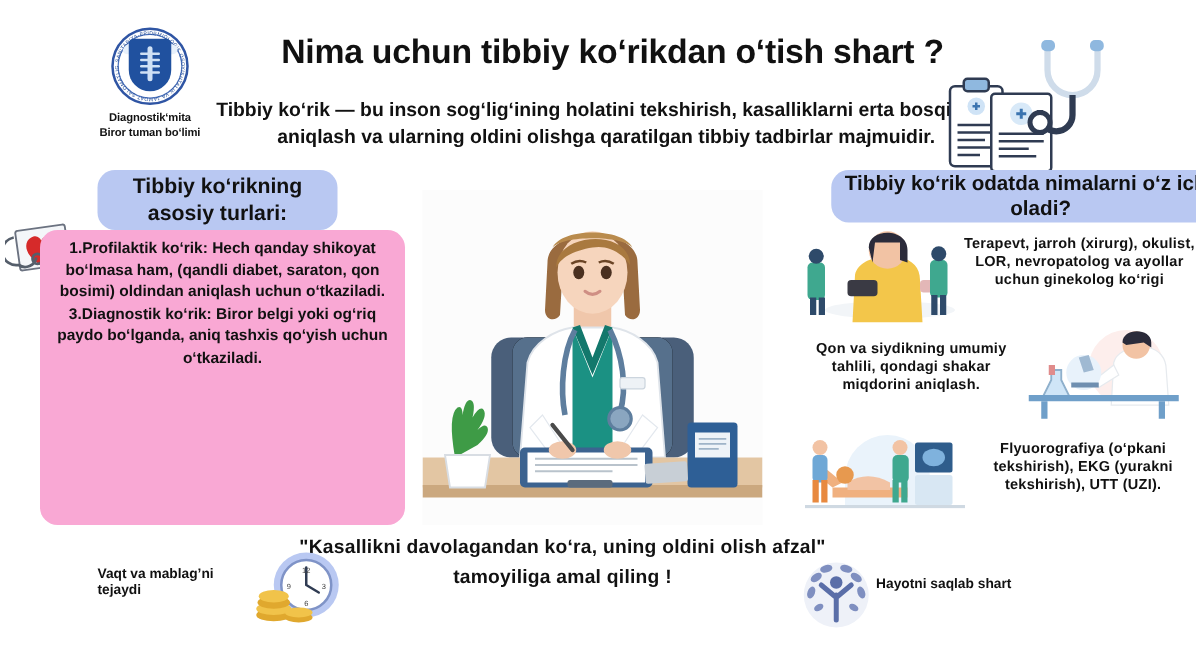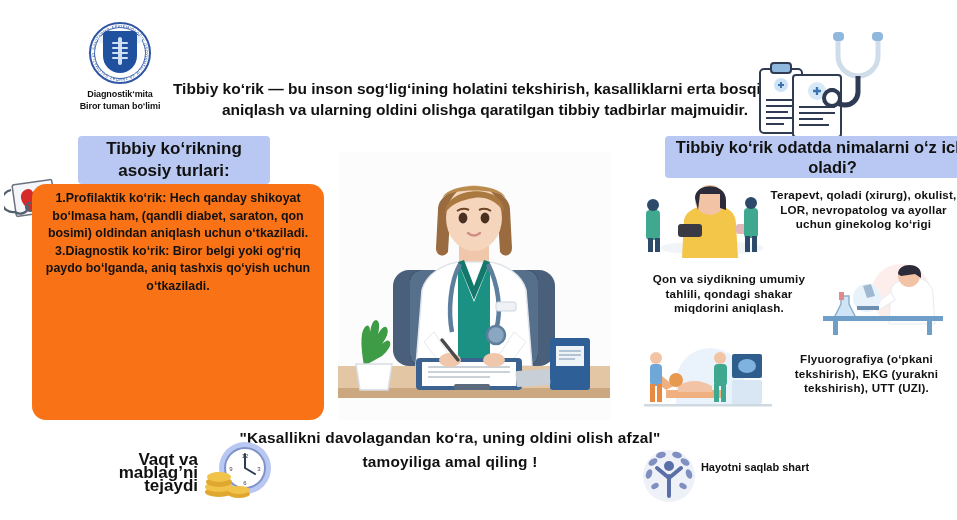--- a/index.html
+++ b/index.html
@@ -58,31 +58,31 @@
     left:180px;top:26px;width:620px;text-align:center;
     font-size:27px;font-weight:bold;color:#111;letter-spacing:-.2px;
   }
   #intro{
     left:165px;top:78px;width:640px;text-align:center;
     font-size:15.5px;font-weight:bold;color:#111;line-height:21px;
   }
 
   
   .pill{
-    background:#b9c8f2;border-radius:4px;
+    background:#b9c8f2;border-radius:14px;
     font-weight:bold;color:#111;text-align:center;
     display:flex;align-items:center;justify-content:center;
   }
   #left-pill{left:78px;top:136px;width:192px;height:48px;font-size:17px;line-height:22px;}
   #right-pill{left:665px;top:136px;width:335px;height:42px;font-size:16.5px;line-height:20px;}
 
   
   #left-panel{
     left:32px;top:184px;width:292px;height:236px;
-    background:#f97316;border-radius:14px;
+    background:#f9a8d4;border-radius:14px;
     padding:6px 10px;box-sizing:border-box;
     font-size:12.4px;font-weight:bold;color:#111;
     line-height:17.6px;text-align:center;
   }
   #left-panel p{margin:0;}
 
   
   #heart-icon{left:4px;top:176px;width:58px;height:48px;}
 
   
@@ -106,22 +106,22 @@
   #row3{left:640px;top:338px;width:317px;height:76px;}
   #row3 .art{position:absolute;left:0;top:0;width:138px;height:76px;}
   #row3 .rtext{position:absolute;left:136px;top:14px;width:181px;}
 
   
   #quote{
     left:215px;top:426px;width:470px;
     font-size:15.4px;font-weight:bold;color:#111;line-height:24px;text-align:center;
     letter-spacing:.2px;
   }
-  #money-label{left:78px;top:453px;width:120px;text-align:right;
-    font-size:17px;font-weight:bold;color:#111;line-height:13px;}
+  #money-label{left:78px;top:453px;width:120px;text-align:left;
+    font-size:11px;font-weight:bold;color:#111;line-height:13px;}
   #clock-art{left:195px;top:440px;width:80px;height:60px;}
   #tree-art{left:633px;top:442px;width:72px;height:62px;}
   #life-label{left:700px;top:460px;width:110px;text-align:center;
     font-size:11px;font-weight:bold;color:#111;line-height:14px;}
   #clipboard-art{left:755px;top:55px;width:96px;height:90px;}
   #steth-art{left:820px;top:28px;width:92px;height:100px;}
 </style>
 </head>
 <body>
 
@@ -147,20 +147,21 @@
         <div class="bar b2"></div>
       <div class="bar b3"></div>
         <div class="bar b4"></div>
     </div>
     <div class="logo-cap">
       <div>Diagnostik‘mita</div>
       <div>Biror tuman bo‘limi</div>
     </div>
   </div>
 
+  <div class="abs" id="main-title">Nima uchun tibbiy ko‘rikdan o‘tish shart ?</div>
   <div class="abs" id="intro">Tibbiy ko‘rik — bu inson sog‘lig‘ining holatini tekshirish, kasalliklarni erta bosqichda aniqlash va ularning oldini olishga qaratilgan tibbiy tadbirlar majmuidir.</div>
 
   <svg class="abs" id="clipboard-art" viewBox="0 0 96 90">
     <rect x="5" y="14" width="42" height="64" rx="4" fill="#ffffff" stroke="#2f3b52" stroke-width="2"></rect>
     <rect x="16" y="8" width="20" height="10" rx="3" fill="#8fb8df" stroke="#2f3b52" stroke-width="2"></rect>
     <circle cx="26" cy="30" r="7" fill="#cfe3f6"></circle>
       <path d="M23,30h6M26,27v6" stroke="#3b74b0" stroke-width="2"></path>
     <g stroke="#2f3b52" stroke-width="2">
       <path d="M11,45h30M11,51h30M11,57h22M11,63h26M11,69h18"></path>
     </g>
@@ -273,21 +274,21 @@
       <circle cx="70" cy="20" r="15" fill="#f2c3a4"></circle>
       <path d="M55,18 C55,2 86,2 86,20 L86,30 L80,28 L80,14 L60,14 L58,30 Z" fill="#2b2b3a"></path>
       <rect x="38" y="44" width="24" height="13" rx="3" fill="#3a3a44"></rect>
       <rect x="96" y="44" width="20" height="10" rx="3" fill="#e3b7b7"></rect>
 
       <rect x="104" y="28" width="14" height="30" rx="4" fill="#3fa88f"></rect>
       <circle cx="111" cy="23" r="6" fill="#2e4a6a"></circle>
       <rect x="105" y="56" width="5" height="16" fill="#2e4a6a"></rect>
         <rect x="112" y="56" width="5" height="16" fill="#2e4a6a"></rect>
     </svg>
-    <div class="rtext">Terapevt, qoladi (xirurg), okulist, LOR, nevropatolog va ayollar uchun ginekolog ko‘rigi</div>
+    <div class="rtext">Terapevt, jarroh (xirurg), okulist, LOR, nevropatolog va ayollar uchun ginekolog ko‘rigi</div>
   </div>
 
   <div class="rrow" id="row3">
     <svg class="art" viewBox="0 0 138 76">
       <path d="M70,10 a34,34 0 0,1 34,34 v24 h-68 v-24 a34,34 0 0,1 34,-34z" fill="#eaf3fb"></path>
 
       <rect x="92" y="16" width="30" height="24" rx="2" fill="#2f5d8c"></rect>
       <ellipse cx="107" cy="28" rx="9" ry="7" fill="#7fb2dd"></ellipse>
       <rect x="92" y="42" width="30" height="24" rx="2" fill="#d8e7f3"></rect>
 

